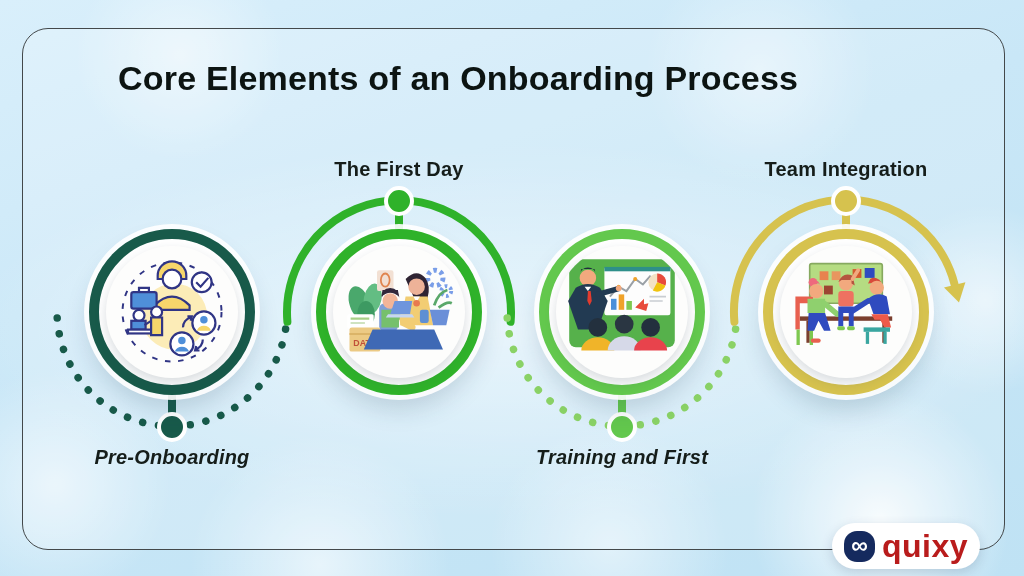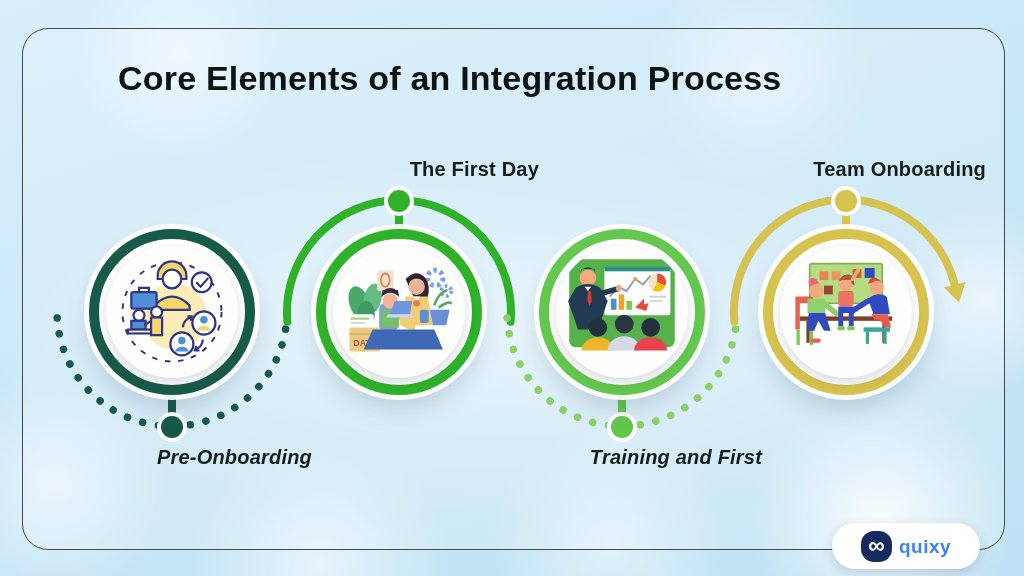--- a/index.html
+++ b/index.html
@@ -38,44 +38,44 @@
     position:absolute;top:229px;width:166px;height:166px;box-sizing:border-box;
     border:10px solid var(--c);border-radius:50%;background:#fff;
     box-shadow:0 0 0 5px rgba(255,255,255,.9), 0 14px 24px rgba(25,60,90,.18);
   }
   .inner{
     position:absolute;inset:7px;border-radius:50%;background:#fdfdfc;overflow:hidden;
     box-shadow:0 5px 12px rgba(40,60,80,.18);
   }
   .inner svg{position:absolute;inset:0;width:100%;height:100%;}
   .stage-label{
-    position:absolute;width:280px;text-align:right;
+    position:absolute;width:280px;text-align:center;
     font-size:20px;font-weight:bold;color:#151d1a;letter-spacing:.2px;
   }
   .label-below{top:446px;font-style:italic;}
   .label-above{top:158px;}
   .brand-pill{
     position:absolute;left:832px;top:523px;width:148px;height:46px;
     background:#ffffff;border-radius:24px;
     display:flex;align-items:center;justify-content:center;gap:7px;
     box-shadow:0 4px 12px rgba(20,50,90,.18);
   }
   .brand-mark{
     width:31px;height:31px;border-radius:42%;background:#152a5e;
     color:#fff;display:flex;align-items:center;justify-content:center;
     font-size:23px;font-weight:bold;line-height:1;padding-bottom:2px;box-sizing:border-box;
   }
-  .brand-name{font-size:19px;font-weight:bold;color:#3b82f6;letter-spacing:.5px;line-height:1;}
+  .brand-name{font-size:32px;font-weight:bold;color:#b91c1c;letter-spacing:.5px;line-height:1;}
 </style>
 </head>
 <body>
 
 <div class="canvas">
   <div class="frame"></div>
-  <h1 class="title">Core Elements of an Integration Process</h1>
+  <h1 class="title">Core Elements of an Onboarding Process</h1>
 
   <div class="stage" style="--c: #185a4a; --dots: #185a4a;">
     <svg class="arc-svg" style="left:37px" viewBox="0 0 270 270">
       <path class="arc-dots" d="M 20.2 141 A 115 115 0 0 0 249.8 141"></path>
       <line class="stem" x1="135" y1="212" x2="135" y2="240"></line>
       <circle class="node-dot" cx="135" cy="250" r="13"></circle>
     </svg>
     <div class="ring" style="left:89px">
       <div class="inner">
         <svg viewBox="0 0 120 120">
@@ -277,20 +277,20 @@
             <path d="M80 48 q9 -7 17 -2 l3 16 -15 0 z" fill="#2f4bbf"></path>
             <path d="M80 50 l-14 9" stroke="#2f4bbf" stroke-width="5" stroke-linecap="round"></path>
             <path d="M83 62 h15 l3 12 h-6 l-4 -7 h-5 z" fill="#ee5a4a"></path>
             <rect x="76" y="74" width="24" height="4" fill="#3aa6a0"></rect>
             <rect x="78" y="78" width="3" height="11" fill="#3aa6a0"></rect>
             <rect x="94" y="78" width="3" height="11" fill="#3aa6a0"></rect>
           </g>
         </svg>
       </div>
     </div>
-    <div class="stage-label label-above" style="left:706px">Team Onboarding</div>
+    <div class="stage-label label-above" style="left:706px">Team Integration</div>
   </div>
 
   <div class="brand-pill">
     <div class="brand-mark">∞</div>
     <div class="brand-name">quixy</div>
   </div>
 </div>
 
 </body></html>

